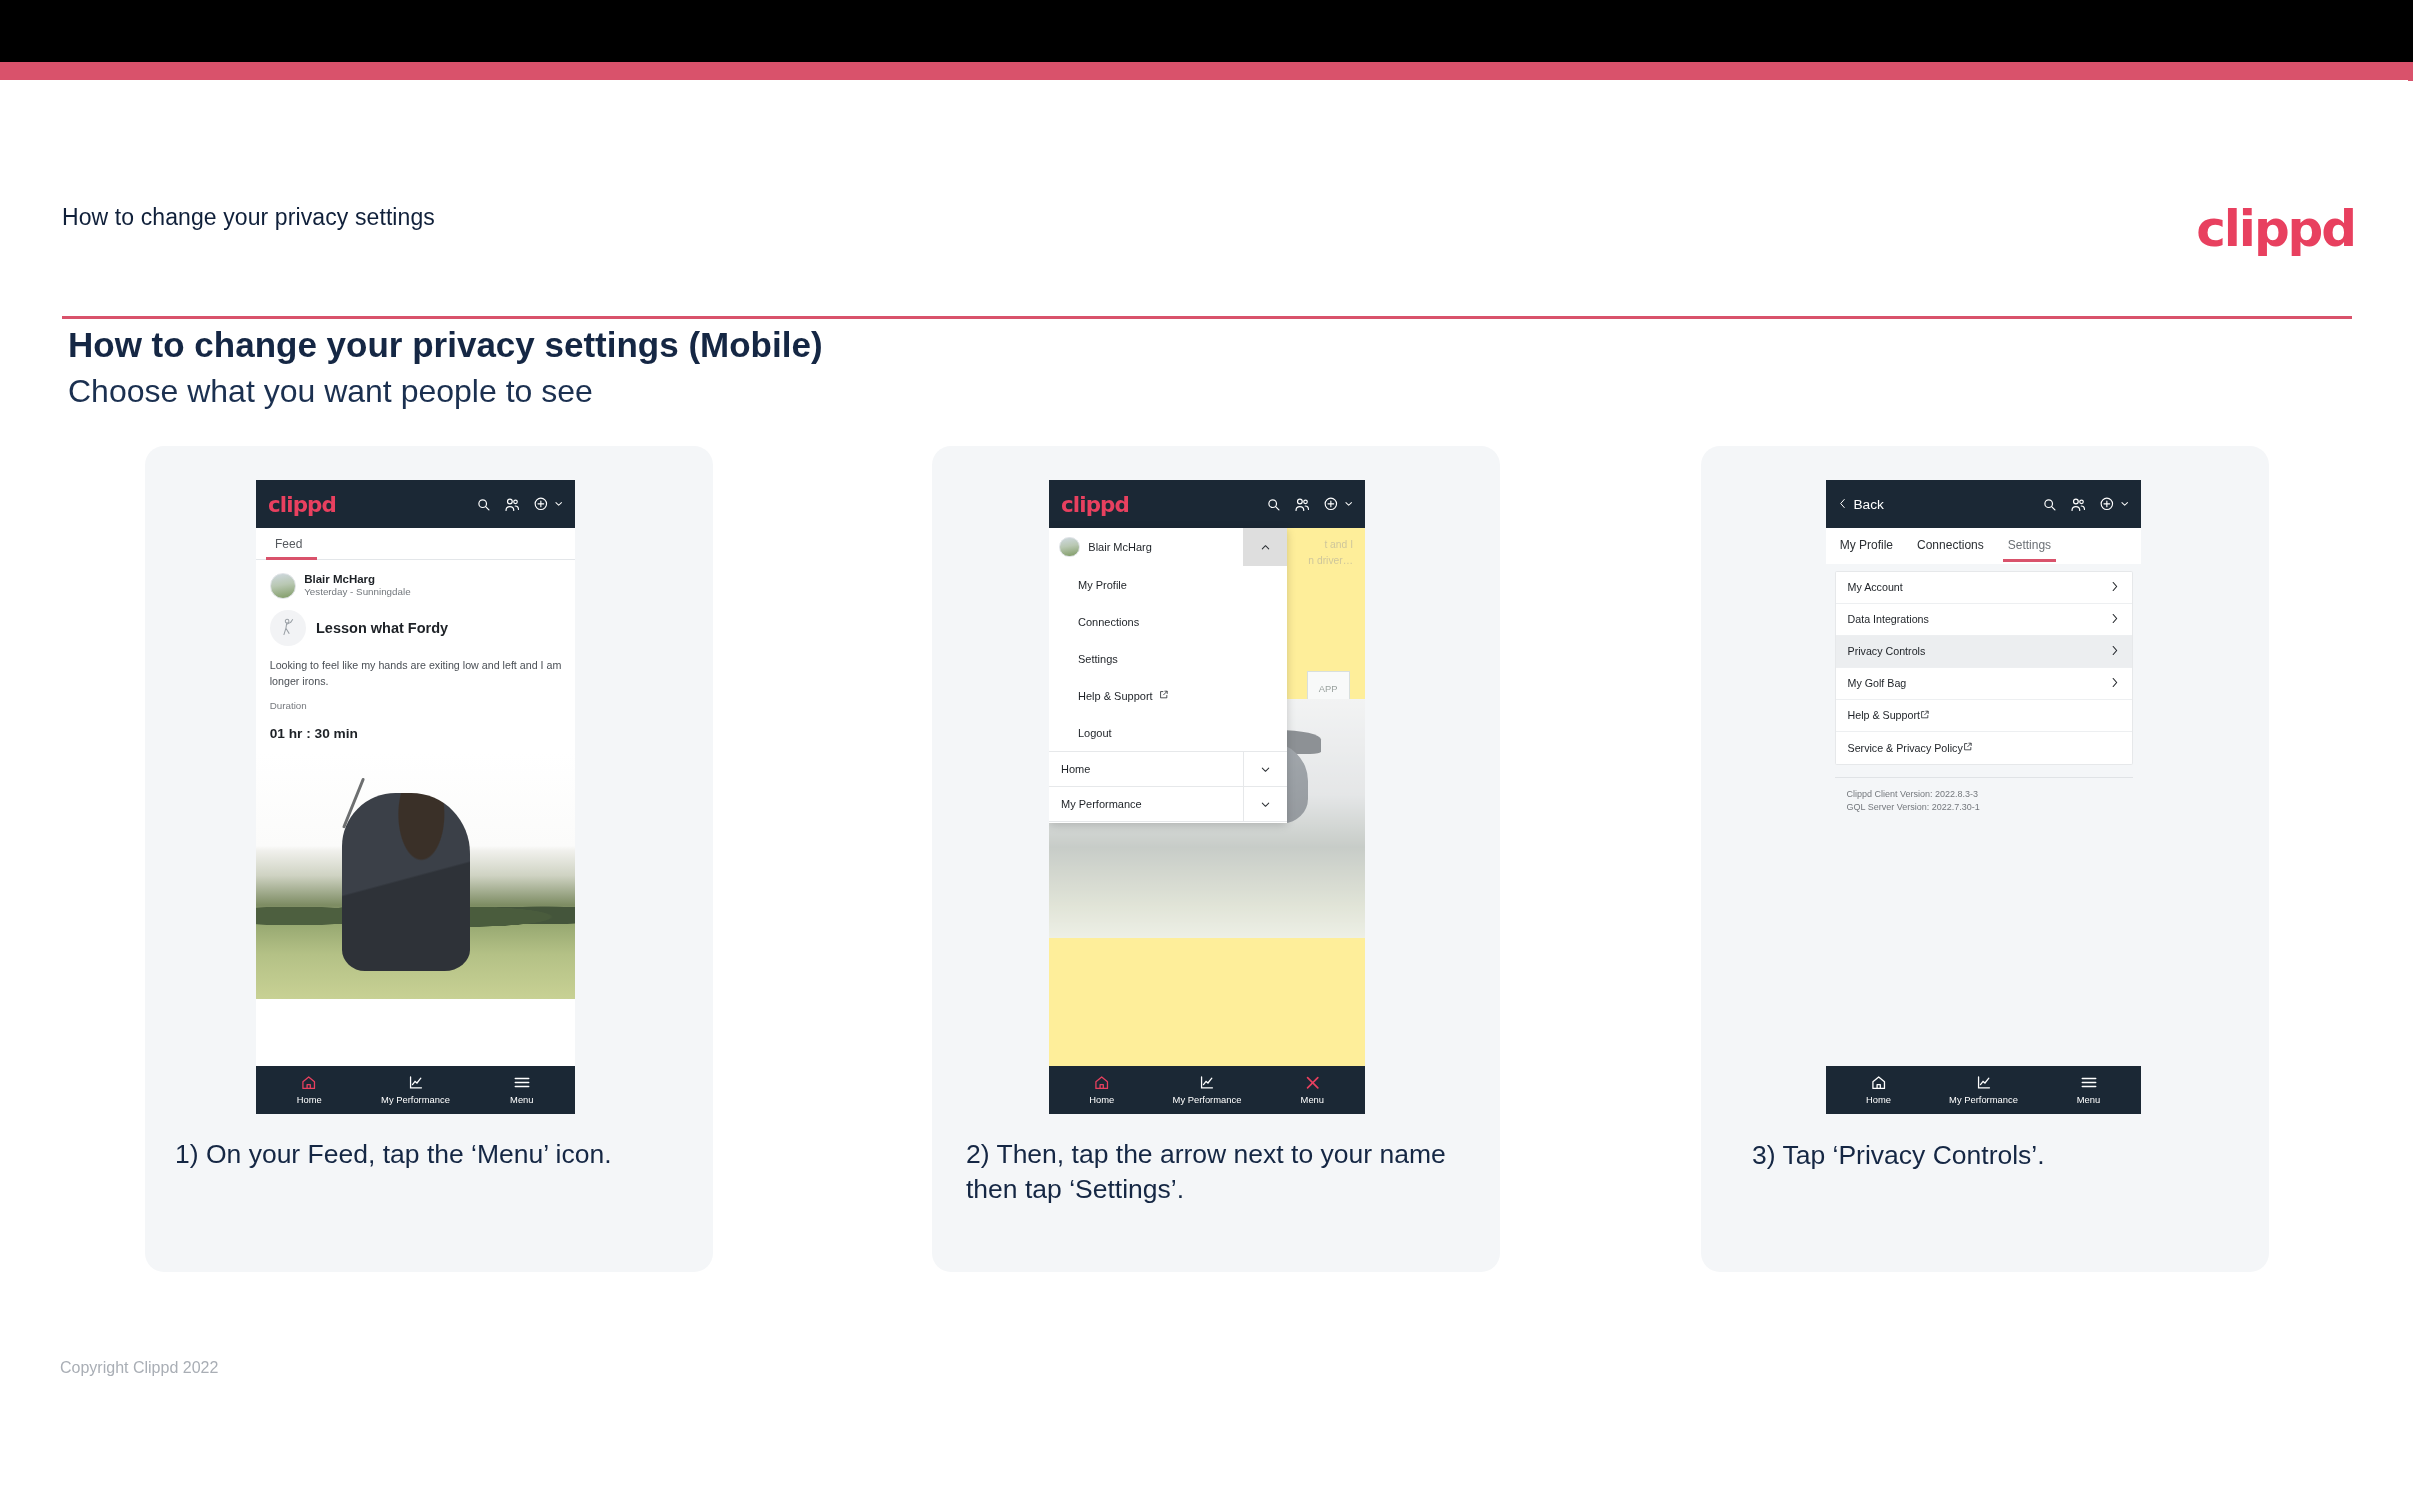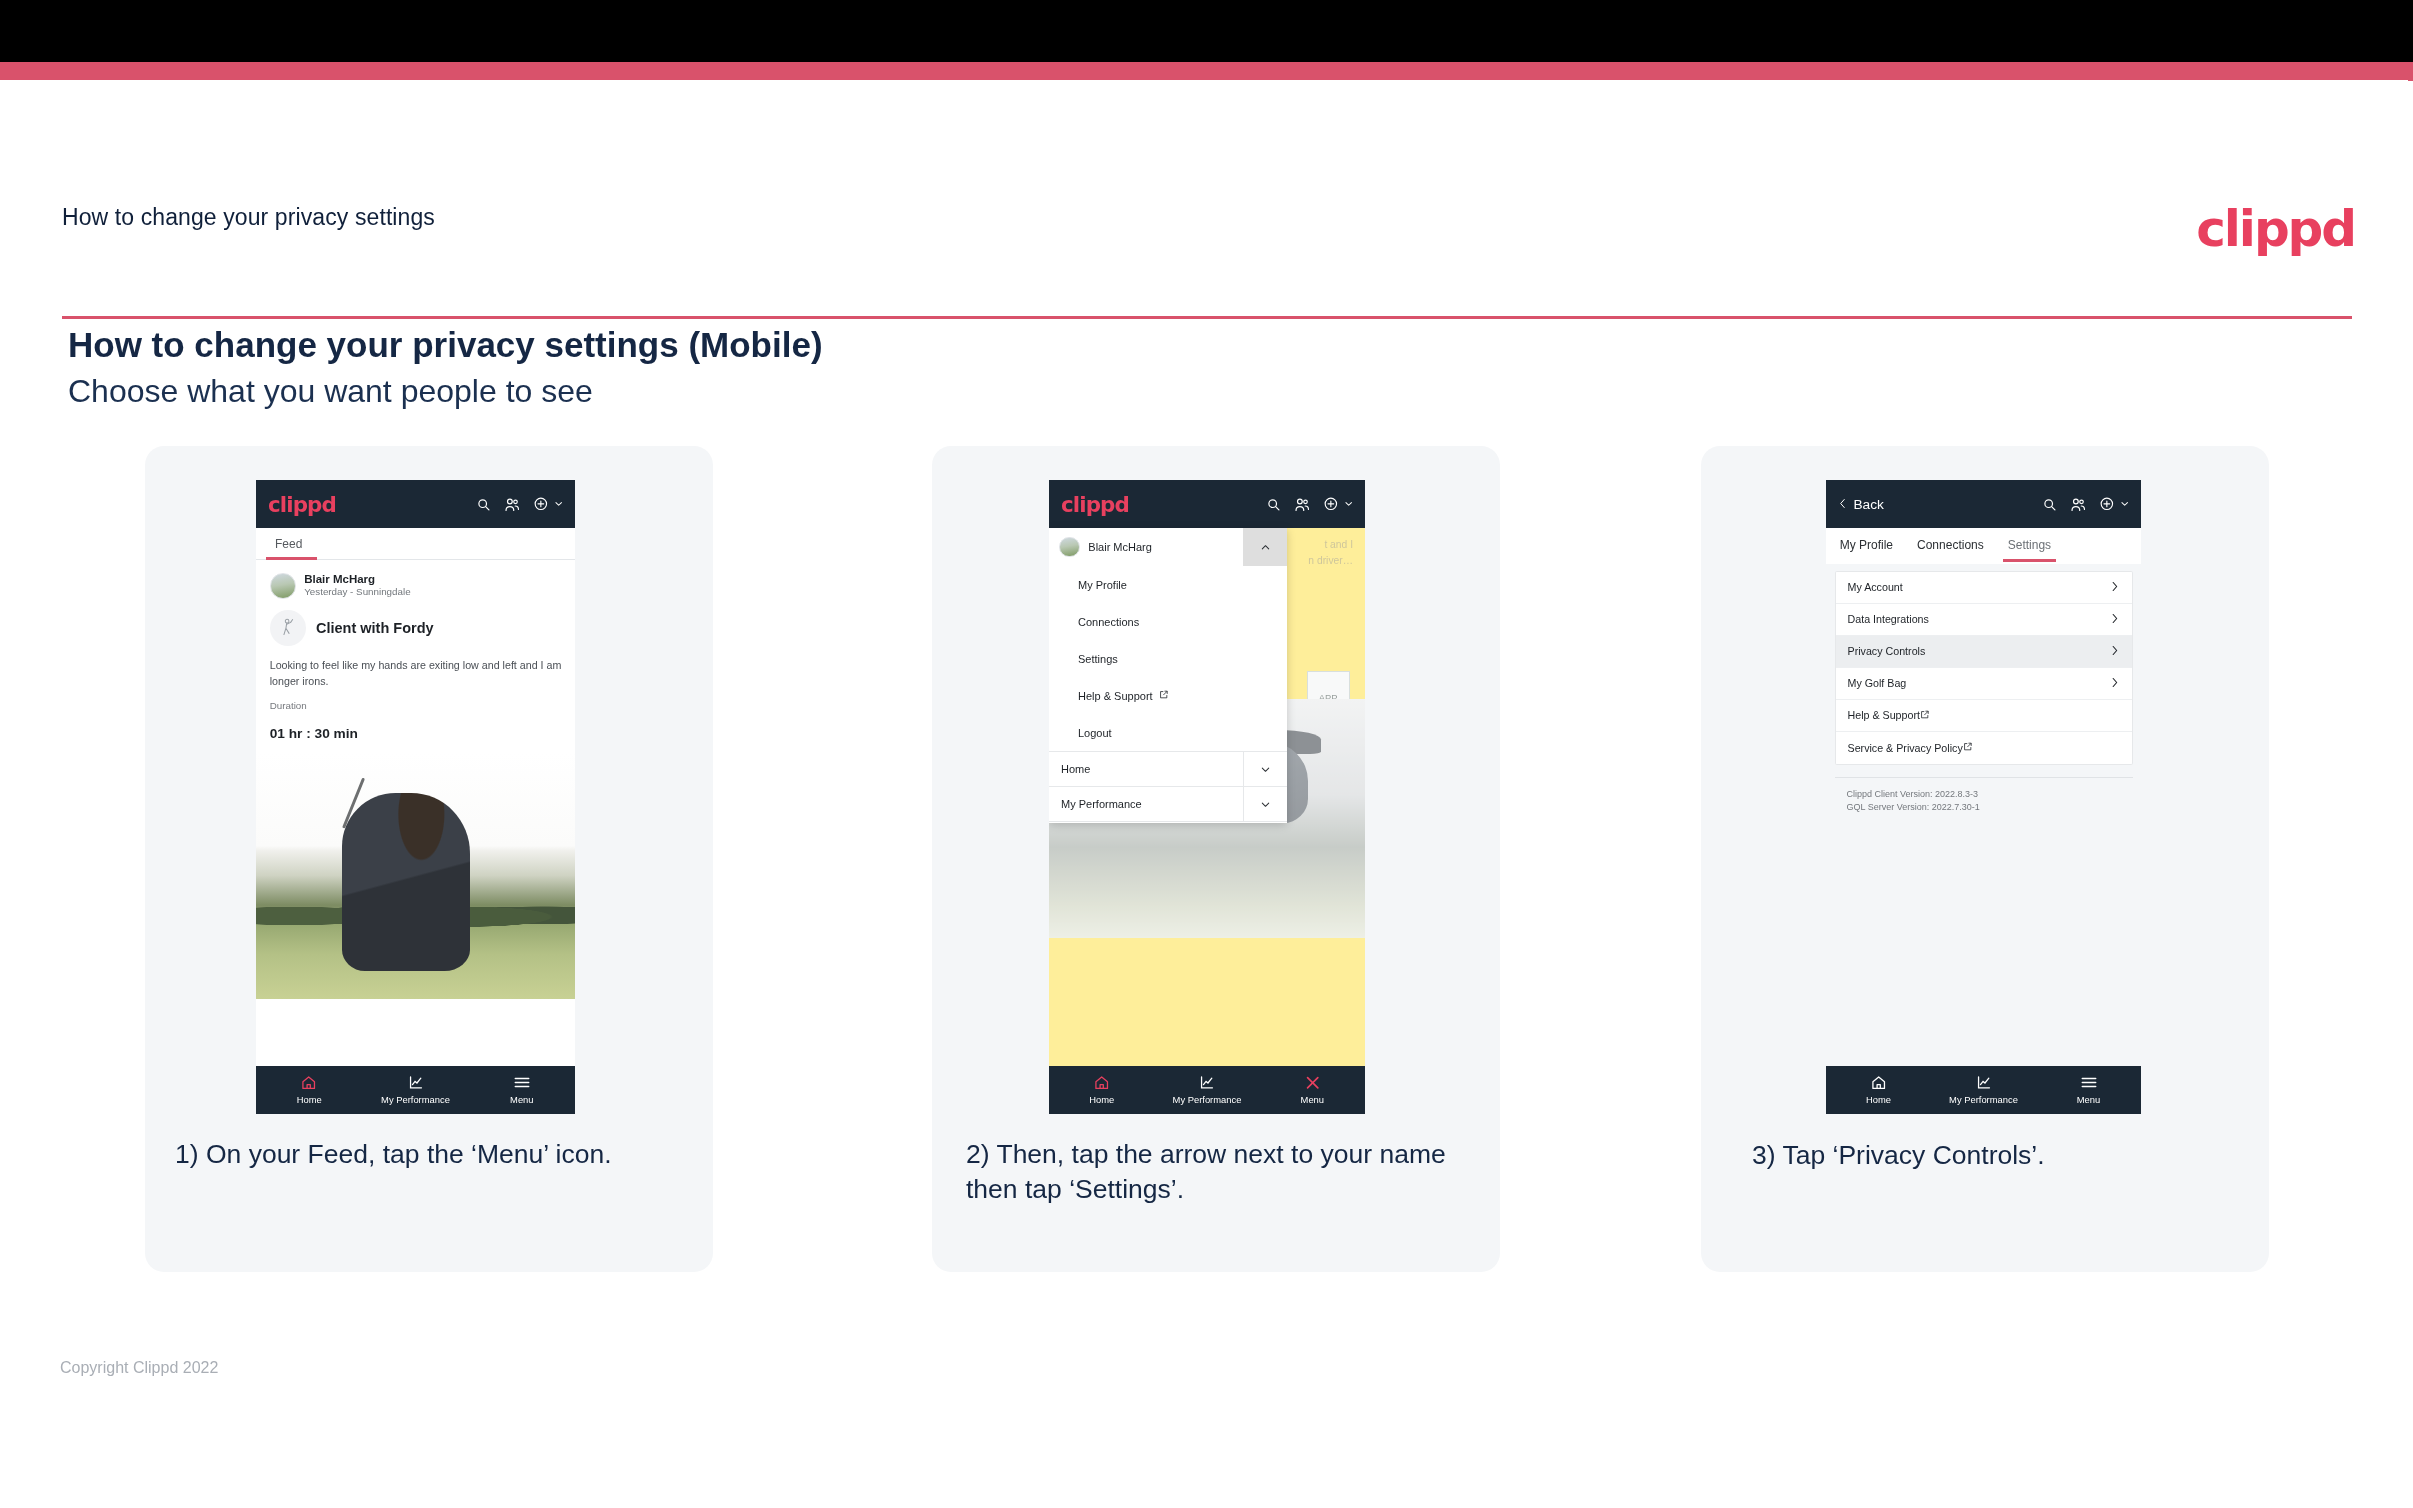--- a/index.html
+++ b/index.html
@@ -135,21 +135,21 @@
   .bn-item { flex: 1; display: flex; flex-direction: column; align-items: center; gap: 3.4px; }
   .bn-label { font-size: 9.4px; color: #FFFFFF; }
   .bn-ic { height: 16px; display: flex; align-items: center; }
 
   
   .dim-bg { position: absolute; left: 0; top: 48px; right: 0; bottom: 48px; background: #fde047; overflow: hidden; }
   .dim-post { position: absolute; left: 0; right: 0; top: 0; padding: 8.5px 12px 0; filter: grayscale(1); opacity: .5; }
   .dim-text { font-size: 10.3px; color: #4A4F55; line-height: 1.6; text-align: right; }
   .app-chip {
     position: absolute; right: 15.4px; top: 143px;
-    border: 0.9px solid #B9C5C2; border-radius: 0; padding: 20px 11px;
+    border: 0.9px solid #B9C5C2; border-radius: 0; padding: 11px 11px;
     font-size: 9.4px; color: #44534F; background: #f3f5f4;
   }
   .dim-photo {
     position: absolute; left: 0; right: 0; top: 171px; height: 239px;
     background: linear-gradient(#e7e9ea 0%, #cfd2d4 40%, #9aa39b 62%, #c7cdb6 86%, #dfe3d2 100%);
   }
   .dim-photo .head { position: absolute; left: 56%; top: 18%; width: 26%; height: 34%;
     background: linear-gradient(160deg,#5c6670,#3f4850); border-radius: 48% 48% 30% 30%; }
   .dim-photo .cap { position: absolute; left: 52%; top: 13%; width: 34%; height: 10%;
     background: #31383f; border-radius: 40% 40% 10% 10%; }
@@ -259,21 +259,21 @@
           <div class="post-meta">Yesterday - Sunningdale</div>
         </div>
       </div>
       <div class="post-title-row">
         <div class="golfer-chip">
           <svg width="17" height="20.5" viewBox="0 0 20 26" fill="none" stroke="#9AA0A6" stroke-width="1.3" stroke-linecap="round">
             <circle cx="9.5" cy="4" r="2.3"></circle>
               <path d="M9 6.5 L8 13 L5.5 21 M8 13 L12 19.5 M9 8 L14 5.5 M14 5.5 L16.5 2"></path>
           </svg>
         </div>
-        <div class="post-title">Client with Fordy</div>
+        <div class="post-title">Lesson what Fordy</div>
       </div>
       <div class="post-body">Looking to feel like my hands are exiting low and left and I am hi</div>
       <div class="post-body" style="margin-top:0">longer irons.</div>
       <div class="dur-label">Duration</div>
       <div class="dur-value">01 hr : 30 min</div>
     </div>
 
     <div class="photo">
       <div class="tree-line"></div>
       <div class="club"></div>

